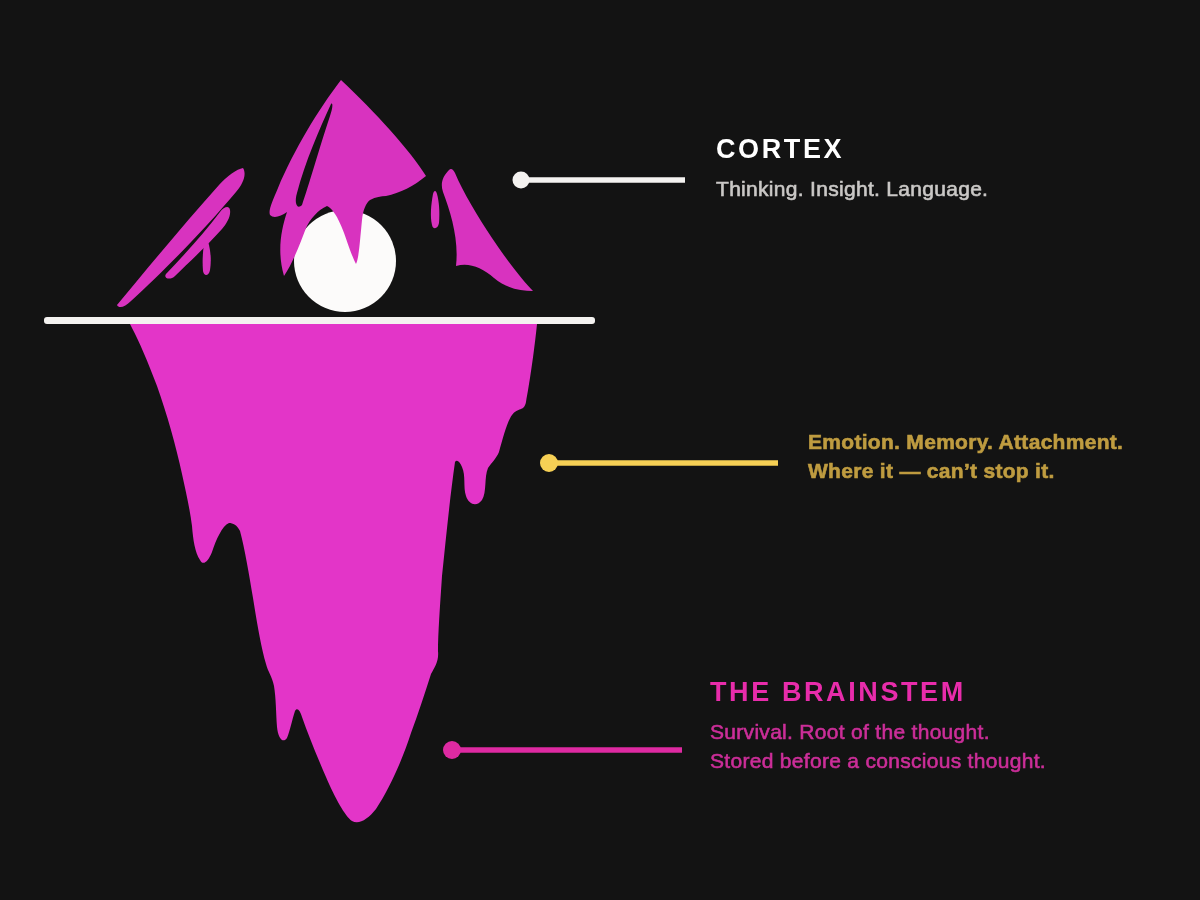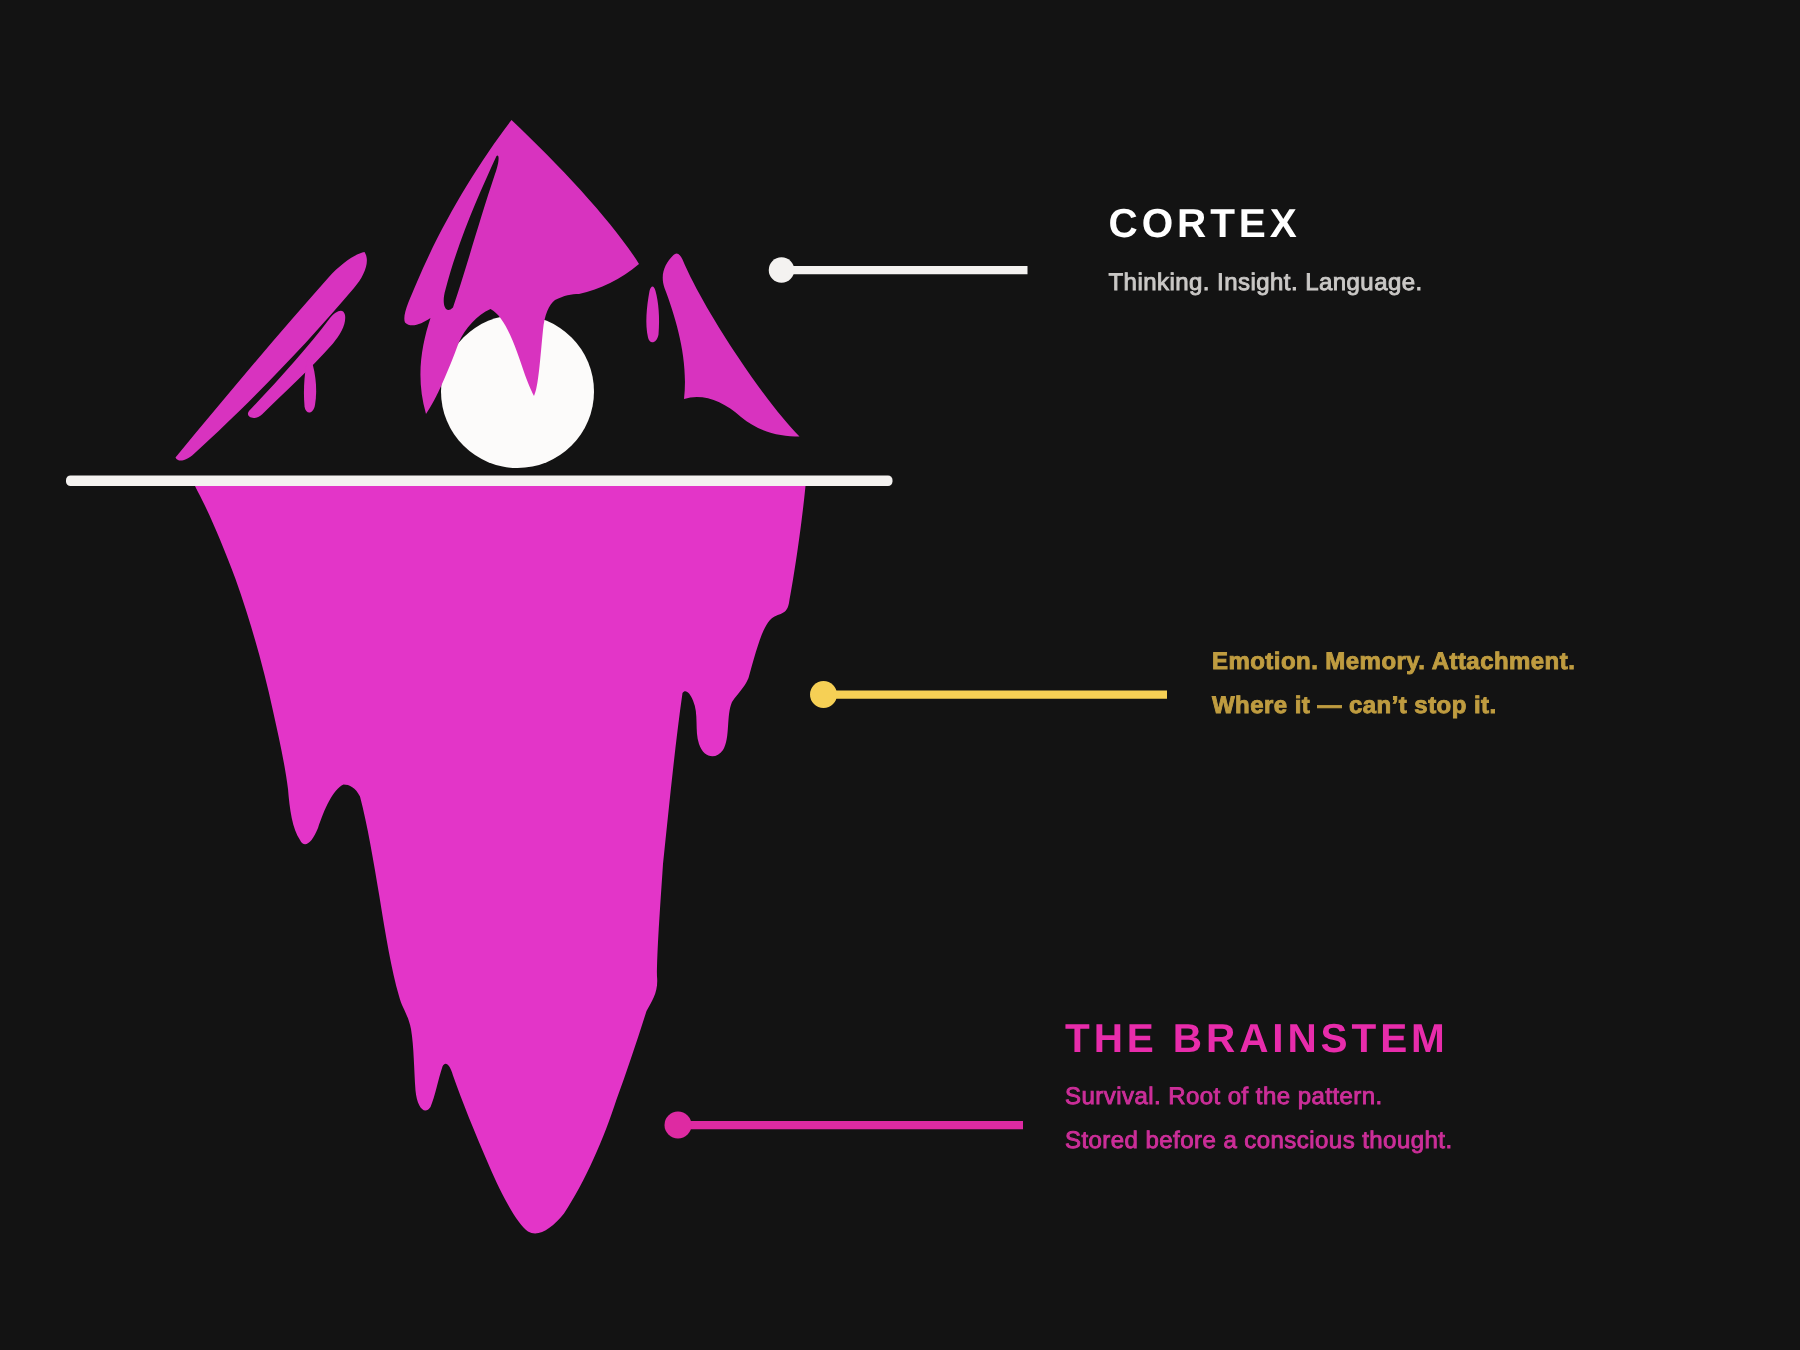--- a/index.html
+++ b/index.html
@@ -22,26 +22,26 @@
   .label .title {
     font-weight: bold;
     font-size: 27px;
     line-height: 27px;
     letter-spacing: 2.6px;
     white-space: nowrap;
   }
   .label .body {
     margin-top: 11px;
     font-weight: bold;
-    font-size: 16px;
+    font-size: 21px;
     line-height: 29px;
     letter-spacing: 0.3px;
     white-space: nowrap;
   }
-  .label-cortex { left: 739px; top: 136px; }
+  .label-cortex { left: 716px; top: 136px; }
   .label-cortex .title { color: var(--cortex-title, #ffffff); }
   .label-cortex .body  { color: var(--cortex-body, #cac8c6); font-weight: normal; -webkit-text-stroke: 0.6px var(--cortex-body, #cac8c6); }
   .label-limbic { left: 808px; top: 416px; }
   .label-limbic .title { color: var(--limbic-title, #d3a63d); }
   .label-limbic .body  { color: var(--limbic-body, #bf9c40); font-weight: bold; -webkit-text-stroke: 0.6px var(--limbic-body, #bf9c40); }
   .label-brainstem { left: 710px; top: 679px; }
   .label-brainstem .title { color: var(--brainstem-title, #e82cab); }
   .label-brainstem .body  { color: var(--brainstem-body, #cc2e99); font-weight: normal; -webkit-text-stroke: 0.6px var(--brainstem-body, #cc2e99); }
 </style>
 </head>
@@ -115,18 +115,18 @@
   <div class="label label-limbic">
     <div class="body">
       <div>Emotion. Memory. Attachment.</div>
       <div>Where it — can’t stop it.</div>
     </div>
   </div>
 
   <div class="label label-brainstem">
     <div class="title">THE BRAINSTEM</div>
     <div class="body">
-      <div>Survival. Root of the pattern.</div>
+      <div>Survival. Root of the thought.</div>
       <div>Stored before a conscious thought.</div>
     </div>
   </div>
 
 </div>
 
 </body></html>

